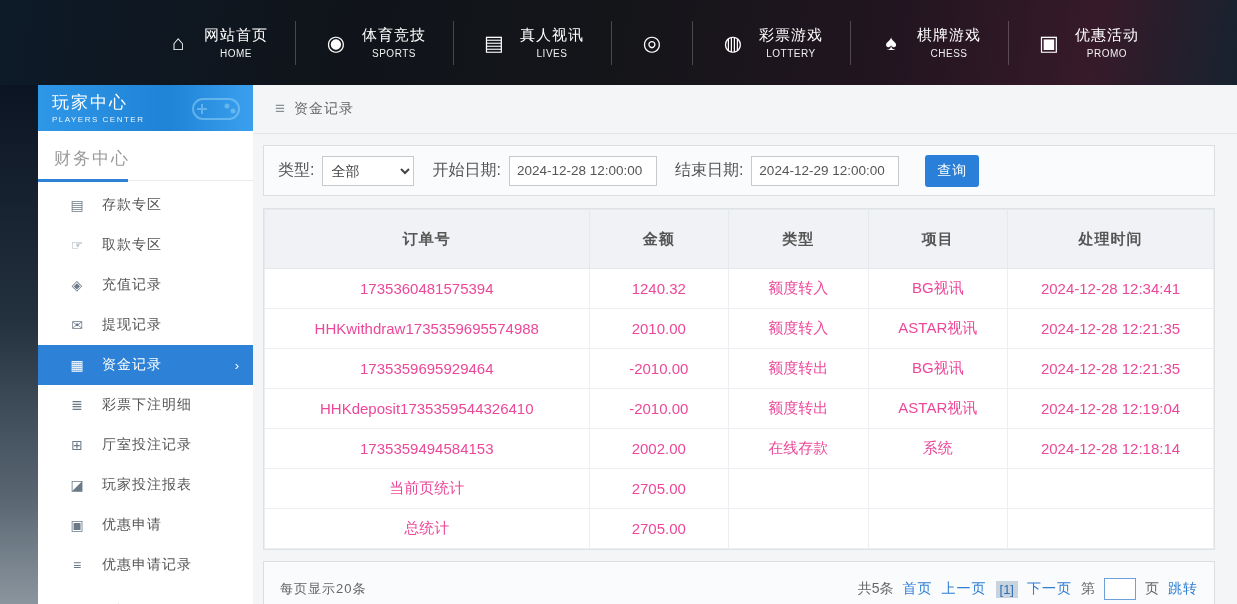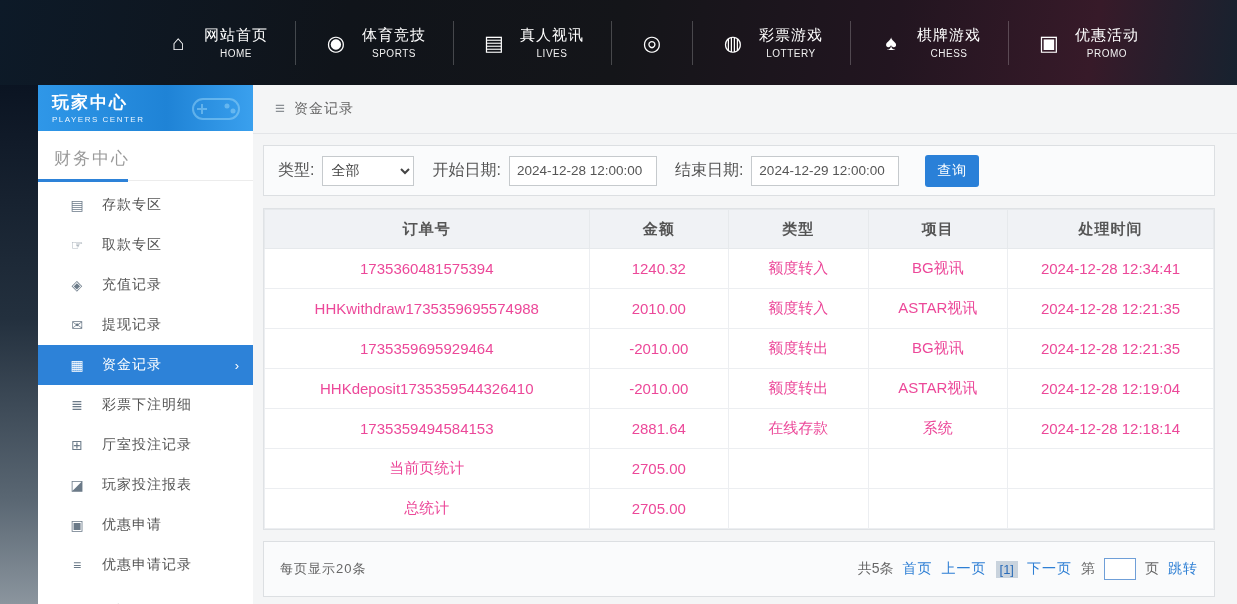--- a/index.html
+++ b/index.html
@@ -18,21 +18,21 @@
   .nav-en { color:#f0f0f0; font-size:10px; margin-top:3px; letter-spacing:.5px; }
 
   
   .main { display:flex; height:519px; }
   .left-col { width:253px; flex:0 0 253px;
     background:linear-gradient(180deg,#0b1422 0%,#23303e 45%,#5a6773 80%,#8b959e 100%); }
   .sidebar { margin-left:38px; width:215px; height:100%; background:#fff; }
 
   .player-header { height:46px; padding:6px 12px 0 14px; position:relative; overflow:hidden;
     background:linear-gradient(90deg,#2f97e8 0%,#1f83d6 60%,#3aa0ee 100%); }
-  .ph-zh { color:#fff; font-size:17px; font-weight:bold; letter-spacing:2px; display:block; }
+  .ph-zh { color:#fff; font-size:17px; font-weight:normal; letter-spacing:2px; display:block; }
   .ph-en { color:#eaf5ff; font-size:8px; letter-spacing:1.5px; display:block; margin-top:1px; }
   .gamepad { position:absolute; right:10px; top:6px; opacity:.55; }
 
   .side-heading { margin:0 0 0 0; padding:16px 16px 10px 16px; font-size:17px; color:#9a9a9a;
     letter-spacing:2px; border-bottom:1px solid #ececec; position:relative; }
   .side-heading .blue-underline { position:absolute; left:0; bottom:-2px; width:90px; height:3px; background:#2d82d8; }
   .menu { list-style:none; padding-top:4px; }
   .menu-item { height:40px; display:flex; align-items:center; padding-left:30px; cursor:pointer; position:relative; }
   .mi-icon { width:18px; color:#6b7a88; font-size:14px; margin-right:16px; text-align:center; }
   .mi-label { font-size:14px; color:#555; letter-spacing:1px; }
@@ -47,31 +47,31 @@
     border-bottom:1px solid #e3e5e8; }
   .bc-icon { color:#8a8f94; font-size:17px; margin-right:9px; }
   .bc-label { color:#666; font-size:14px; letter-spacing:1px; }
 
   .inner { padding:11px 22px 0 10px; }
   .filter-box { height:51px; border:1px solid #dcdfe2; background:#fafbfc;
     display:flex; align-items:center; padding:0 14px; }
   .f-label { font-size:16px; color:#555; margin-right:8px; }
   .type-select { width:92px; height:30px; border:1px solid #c6cacd; background:#fff;
     font-size:14px; color:#444; padding:0 4px; margin-right:18px;
-    font-family:Liberation Mono, monospace; }
+    font-family:Liberation Sans, sans-serif; }
   .date-input { width:148px; height:30px; border:1px solid #c6cacd; background:#fff;
     font-size:13.5px; color:#555; padding:12px 7px; margin-right:18px;
     font-family:"Liberation Sans","DejaVu Sans",sans-serif; }
   .search-btn { width:54px; height:32px; background:#2a80d8; color:#fff; border:none;
     border-radius:3px; font-size:14px; letter-spacing:1px; cursor:pointer; margin-left:8px;
     font-family:"Liberation Sans","DejaVu Sans",sans-serif; }
 
   .table-box { margin-top:12px; border:1px solid #dfe2e5; background:#fff; }
   table { width:100%; border-collapse:collapse; table-layout:fixed; }
-  th { background:#f0f2f5; height:39px; font-size:15px; color:#555; font-weight:bold;
+  th { background:#f0f2f5; height:59px; font-size:15px; color:#555; font-weight:bold;
     border:1px solid #e6e9ec; text-align:center; letter-spacing:1px; }
   td { height:40px; font-size:15px; color:#ec4899; border:1px solid #eceef1; text-align:center; }
   col.c1{width:34.2%} col.c2{width:14.7%} col.c3{width:14.7%} col.c4{width:14.7%} col.c5{width:21.7%}
 
   .footer-box { margin-top:11px; border:1px solid #dcdfe2; background:#fafbfc; height:56px;
     display:flex; align-items:center; justify-content:space-between; padding:0 16px; }
   .per-page { font-size:13px; color:#666; letter-spacing:1px; }
   .pager { display:flex; align-items:center; gap:9px; font-size:14px; }
   .pg-total { color:#666; }
   .pg-link { color:#2e7fd4; cursor:pointer; text-decoration:none; letter-spacing:1px; }
@@ -273,21 +273,21 @@
             </tr>
               <tr>
               <td>HHKdeposit1735359544326410</td>
               <td>-2010.00</td>
               <td>额度转出</td>
               <td>ASTAR视讯</td>
               <td>2024-12-28 12:19:04</td>
             </tr>
               <tr>
               <td>1735359494584153</td>
-              <td>2881.64</td>
+              <td>2002.00</td>
               <td>在线存款</td>
               <td>系统</td>
               <td>2024-12-28 12:18:14</td>
             </tr>
             </tbody>
           <tbody>
 
           <tr>
               <td>当前页统计</td>
               <td>2705.00</td>

